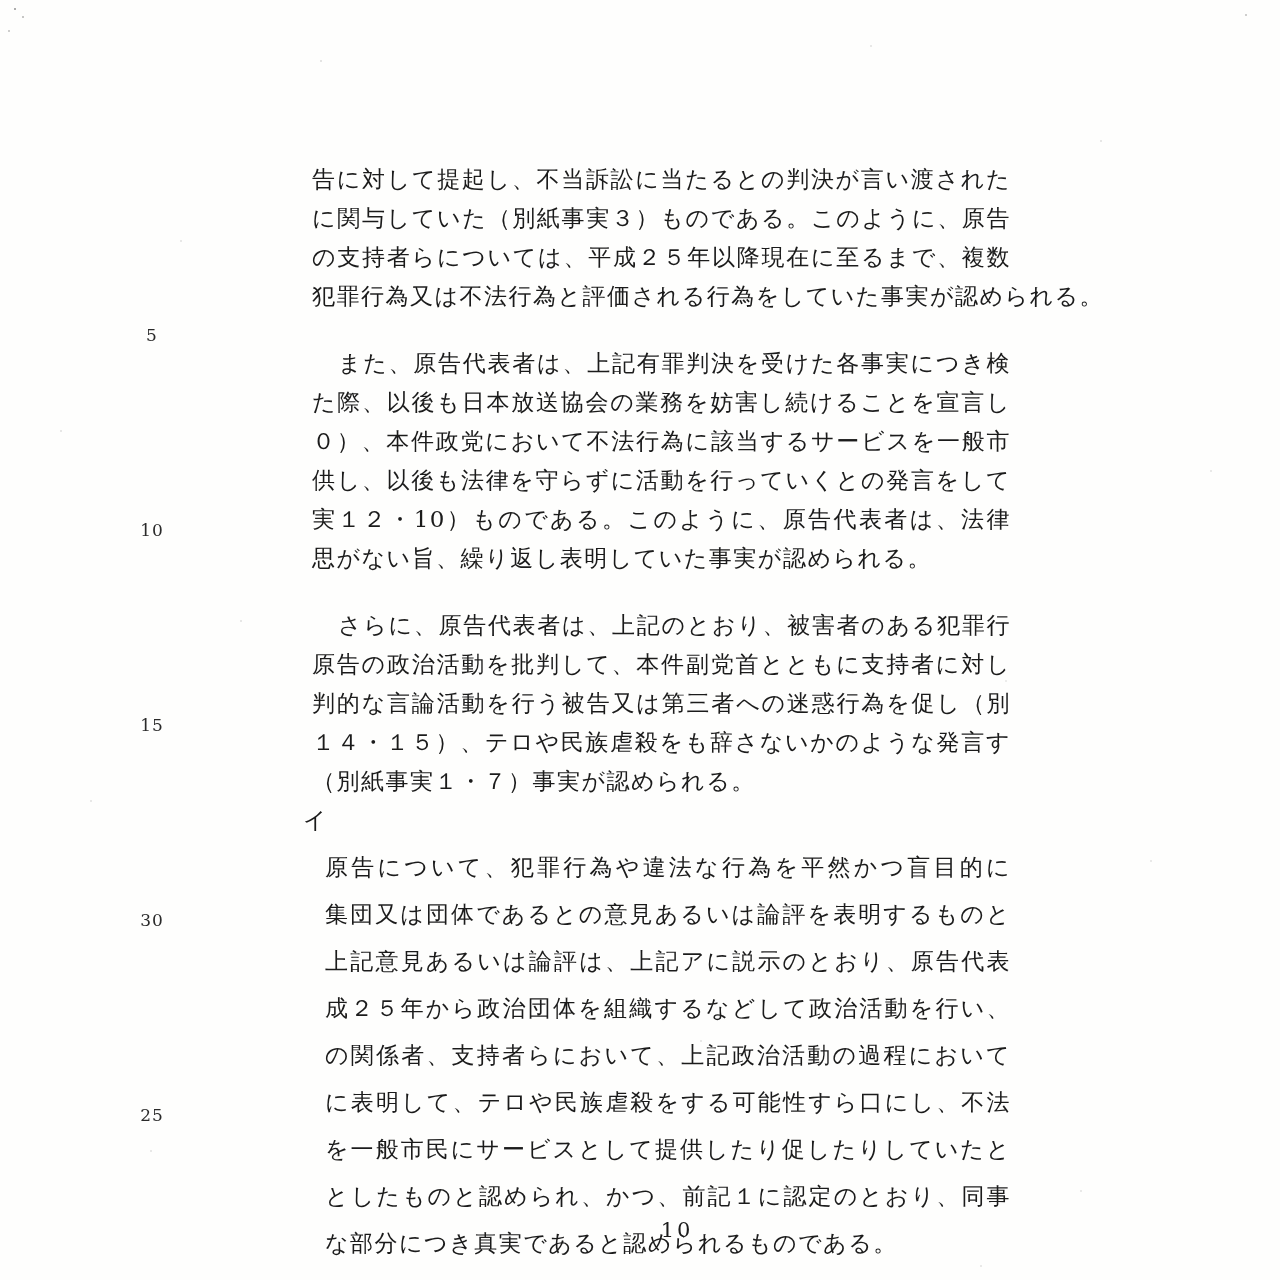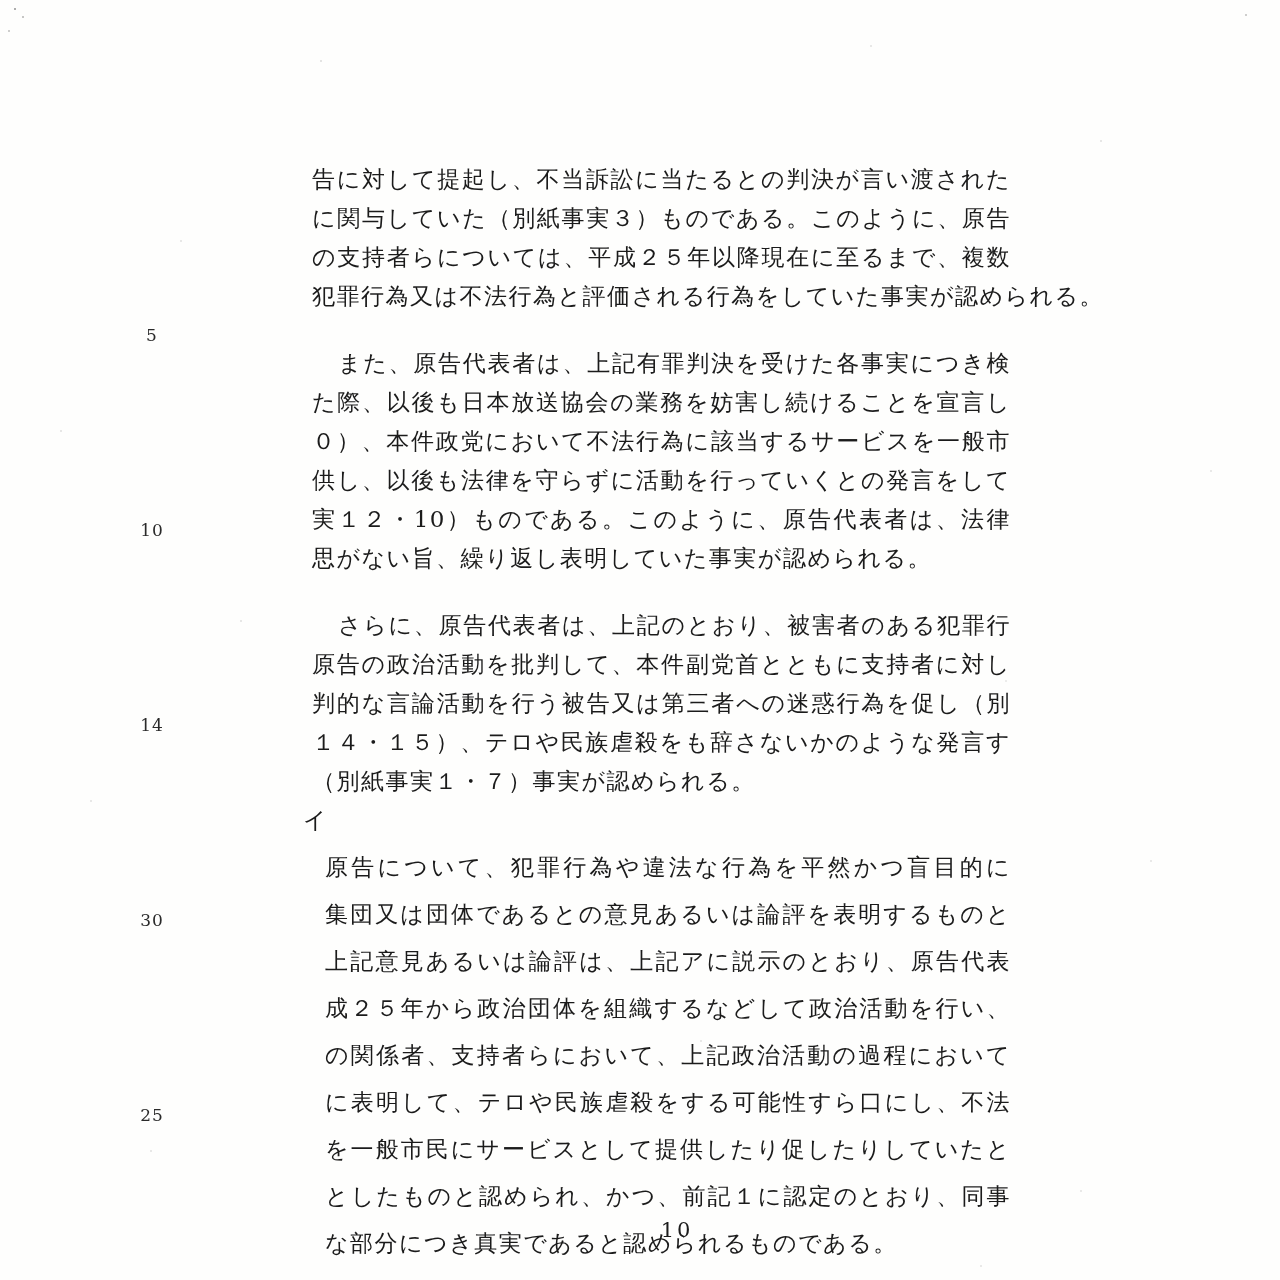--- a/index.html
+++ b/index.html
@@ -94,21 +94,21 @@
   }
 </style>
 </head>
 <body>
 
 <div class="page">
   <div class="specks"></div>
 
   <div class="margin-num mn-5">5</div>
   <div class="margin-num mn-10">10</div>
-  <div class="margin-num mn-15">14</div>
+  <div class="margin-num mn-15">15</div>
   <div class="margin-num mn-20">30</div>
   <div class="margin-num mn-25">25</div>
 
   <div class="textblock">
     <div class="line pl-body fill">告に対して提起し、不当訴訟に当たるとの判決が言い渡された訴訟の提起等</div>
     <div class="line pl-body fill">に関与していた（別紙事実３）ものである。このように、原告代表者及びそ</div>
     <div class="line pl-body fill">の支持者らについては、平成２５年以降現在に至るまで、複数回にわたって、</div>
     <div class="line pl-body">犯罪行為又は不法行為と評価される行為をしていた事実が認められる。</div>
     <div class="line pl-para fill">また、原告代表者は、上記有罪判決を受けた各事実につき検察官送致され</div>
     <div class="line pl-body fill">た際、以後も日本放送協会の業務を妨害し続けることを宣言し（別紙事実１</div>

